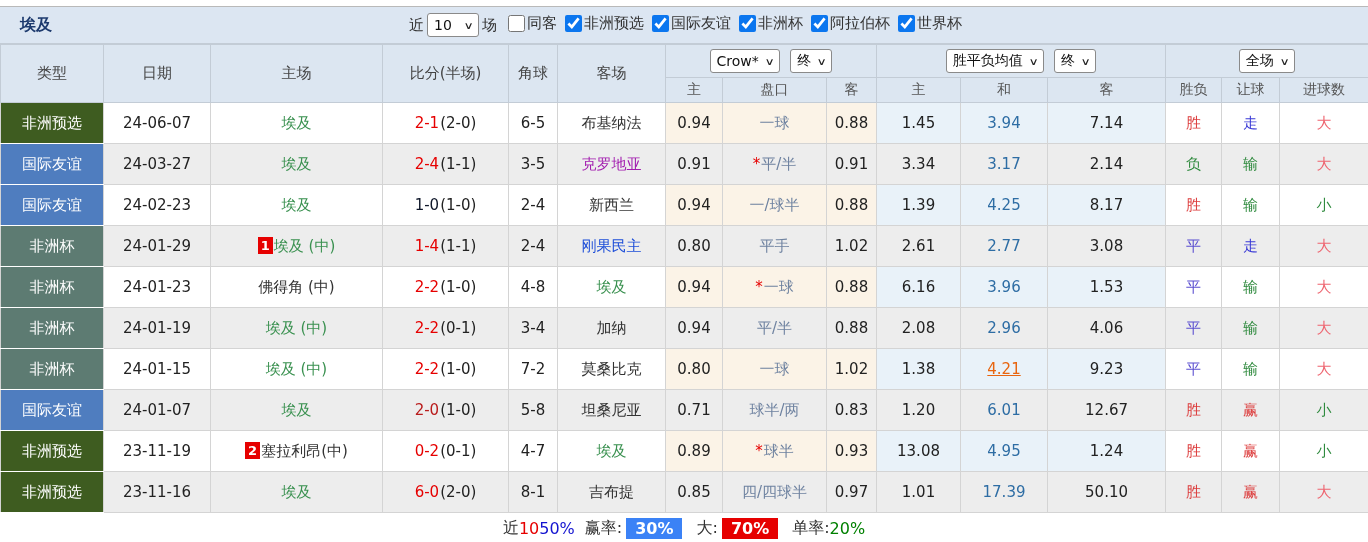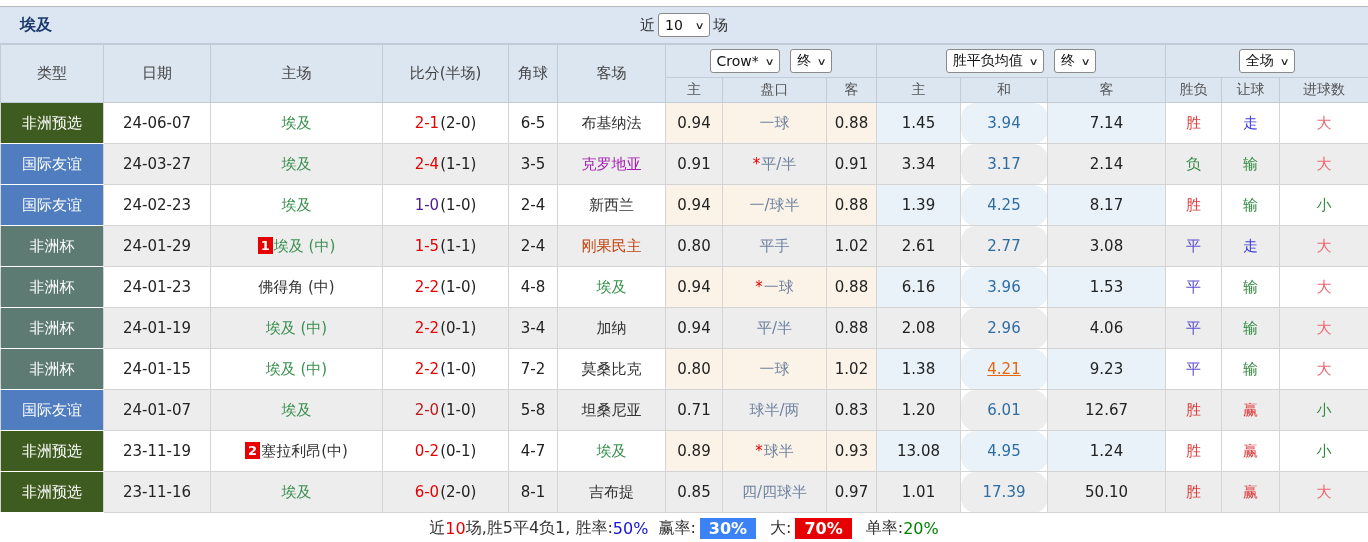--- a/index.html
+++ b/index.html
@@ -37,21 +37,21 @@
 
   td {
     height:41px; text-align:center; font-size:15px; color:#222;
     border:1px solid #d4d4d4; padding:0; overflow:hidden; white-space:nowrap;
   }
   tr.alt td { background:#ededed; }
   td.cream { background:#fbf3e7; }
   td.blue  { background:#e9f2f9; }
   td.type  { color:#fff; border-bottom:1px solid #fff; border-top:1px solid #fff; }
   td.handicap { color:#6e82a0; }
-  td.avgd { color:#2e6da4;border-radius:15px; }
+  td.avgd { color:#2e6da4; }
   .half { margin-left:1px; }
   .num-badge {
     display:inline-block; color:#fff; font-size:13px; font-weight:bold;
     padding:0 3px; line-height:17px; margin-right:1px; vertical-align:1px;
   }
   .star { margin-right:1px; }
 
   .footer {
     height:30px; display:flex; align-items:center; justify-content:center;
     font-size:16px; color:#333;
@@ -66,20 +66,39 @@
 
 <div class="topbar">
   <span class="title" style="color: rgb(29, 58, 110);">埃及</span>
   <div class="filters">
     <span class="lbl">近</span>
     <span class="sel" style="width:52px">
       <span>10</span>
       <span class="chev">∨</span>
     </span>
     <span class="lbl">场</span>
+    <span id="checkbox-group"><span class="cb-item">
+          <input type="checkbox" style="accent-color: rgb(11, 118, 239);">
+          <span>同客</span>
+        </span><span class="cb-item">
+          <input type="checkbox" checked="" style="accent-color: rgb(11, 118, 239);">
+          <span>非洲预选</span>
+        </span><span class="cb-item">
+          <input type="checkbox" checked="" style="accent-color: rgb(11, 118, 239);">
+          <span>国际友谊</span>
+        </span><span class="cb-item">
+          <input type="checkbox" checked="" style="accent-color: rgb(11, 118, 239);">
+          <span>非洲杯</span>
+        </span><span class="cb-item">
+          <input type="checkbox" checked="" style="accent-color: rgb(11, 118, 239);">
+          <span>阿拉伯杯</span>
+        </span><span class="cb-item">
+          <input type="checkbox" checked="" style="accent-color: rgb(11, 118, 239);">
+          <span>世界杯</span>
+        </span></span>
   </div>
 </div>
 
 <table>
   <colgroup>
     <col style="width:103px">
       <col style="width:107px">
       <col style="width:172px">
     <col style="width:126px">
       <col style="width:49px">
@@ -179,40 +198,40 @@
     <td class="avgd blue">3.17</td>
     <td class="avga blue">2.14</td>
     <td class="result" style="color: rgb(47, 138, 62);">负</td>
     <td class="hres" style="color: rgb(47, 138, 62);">输</td>
     <td class="goals" style="color: rgb(238, 102, 113);">大</td>
   </tr>
       <tr>
     <td class="type" style="background: rgb(79, 125, 191);">国际友谊</td>
     <td class="date">24-02-23</td>
     <td class="home"><span class="team" style="color: rgb(58, 145, 80);">埃及</span></td>
-    <td class="score"><span class="ft" style="color: #4c1d95;">1-0</span><span class="half">(1-0)</span></td>
+    <td class="score"><span class="ft" style="color: #0f172a;">1-0</span><span class="half">(1-0)</span></td>
     <td class="corners">2-4</td>
     <td class="away"><span class="team" style="color: rgb(51, 51, 51);">新西兰</span></td>
     <td class="o1 cream">0.94</td>
     <td class="handicap cream"><span class="htext">一/球半</span></td>
     <td class="o2 cream">0.88</td>
     <td class="avgh blue">1.39</td>
     <td class="avgd blue">4.25</td>
     <td class="avga blue">8.17</td>
     <td class="result" style="color: rgb(220, 58, 58);">胜</td>
     <td class="hres" style="color: rgb(47, 138, 62);">输</td>
     <td class="goals" style="color: rgb(47, 138, 62);">小</td>
   </tr>
       <tr class="alt">
     <td class="type" style="background: rgb(93, 123, 114);">非洲杯</td>
     <td class="date">24-01-29</td>
     <td class="home"><span class="num-badge" style="background: rgb(230, 0, 0);">1</span><span class="team" style="color: rgb(58, 145, 80);">埃及 (中)</span></td>
-    <td class="score"><span class="ft" style="color: rgb(230, 0, 0);">1-5</span><span class="half">(1-1)</span></td>
+    <td class="score"><span class="ft" style="color: rgb(230, 0, 0);">1-4</span><span class="half">(1-1)</span></td>
     <td class="corners">2-4</td>
-    <td class="away"><span class="team" style="color: #c2410c;">刚果民主</span></td>
+    <td class="away"><span class="team" style="color: #1d4ed8;">刚果民主</span></td>
     <td class="o1 cream">0.80</td>
     <td class="handicap cream"><span class="htext">平手</span></td>
     <td class="o2 cream">1.02</td>
     <td class="avgh blue">2.61</td>
     <td class="avgd blue">2.77</td>
     <td class="avga blue">3.08</td>
     <td class="result" style="color: rgb(91, 79, 208);">平</td>
     <td class="hres" style="color: rgb(58, 58, 214);">走</td>
     <td class="goals" style="color: rgb(238, 102, 113);">大</td>
   </tr>
@@ -317,21 +336,20 @@
     <td class="result" style="color: rgb(220, 58, 58);">胜</td>
     <td class="hres" style="color: rgb(220, 58, 58);">赢</td>
     <td class="goals" style="color: rgb(238, 102, 113);">大</td>
   </tr>
     </tbody>
 </table>
 
 <div class="footer">
   <span>近</span>
     <span id="f-count" style="color: rgb(230, 0, 0);">10</span>
-    <span>场,胜5平4负1, 胜率:</span>
     <span id="f-winrate" style="color: rgb(20, 20, 208);">50%</span>
   <span class="gap"></span>
   <span>赢率:</span>
     <span id="f-winpct" class="blk" style="background: #3b82f6;">30%</span>
   <span class="gap"></span>
   <span>大:</span>
     <span id="f-bigpct" class="blk" style="background: rgb(230, 0, 0);">70%</span>
   <span class="gap"></span>
   <span>单率:</span>
     <span id="f-singlepct" style="color: rgb(0, 128, 0);">20%</span>

